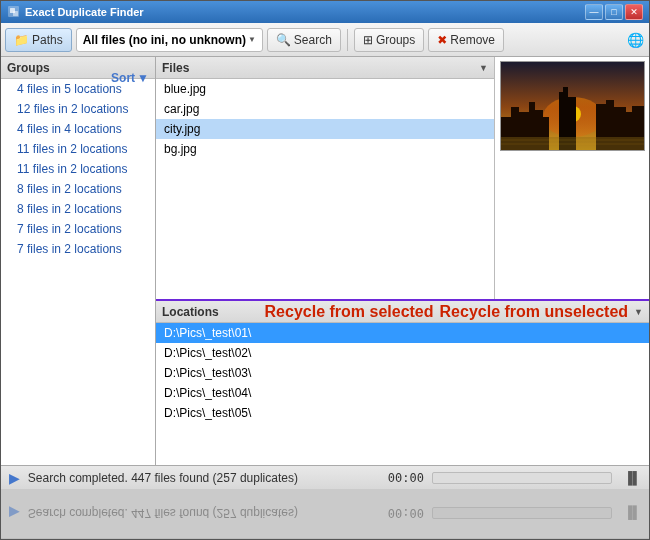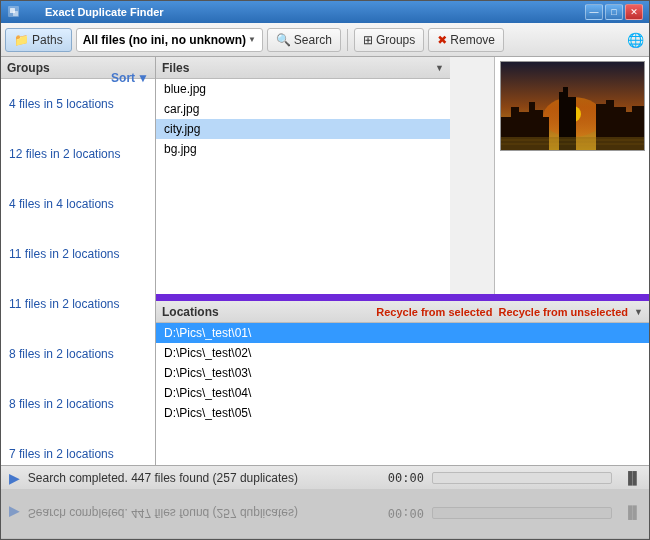--- a/index.html
+++ b/index.html
@@ -10,21 +10,21 @@
     .title-bar {
       background: linear-gradient(to bottom, #4a90d9, #2a6cb5);
       color: white;
       height: 22px;
       display: flex;
       align-items: center;
       padding: 0 6px;
       flex-shrink: 0;
     }
     .title-bar-icon { width: 14px; height: 14px; margin-right: 4px; flex-shrink: 0; }
-    .title-bar-text { flex: 1; font-size: 11px; font-weight: bold; margin-left: 20px; }
+    .title-bar-text { flex: 1; font-size: 11px; font-weight: bold; }
     .title-bar-buttons { display: flex; gap: 2px; }
     .title-btn {
       width: 18px; height: 16px; border: 1px solid rgba(255,255,255,0.4);
       background: linear-gradient(to bottom, #6ab0f0, #3a7cc0);
       color: white; font-size: 9px; display: flex; align-items: center; justify-content: center;
       cursor: pointer; border-radius: 2px;
     }
     .title-btn.close { background: linear-gradient(to bottom, #f06060, #c03030); }
 
     .toolbar {
@@ -79,37 +79,36 @@
       padding: 0 6px;
       font-weight: bold;
       color: #333;
     }
     .sort-btn {
       margin-left: auto; color: #4477cc; cursor: pointer; font-size: 11px;
       display: flex; align-items: center; gap: 2px; margin-top: 20px;
     }
     .group-list { flex: 1; overflow-y: auto; }
     .group-item {
-      padding: 18px 8px; cursor: pointer; color: #2255aa; text-decoration: none;
-      display: block; white-space: nowrap; overflow: hidden; text-overflow: ellipsis;
+      padding: 3px 8px; cursor: pointer; color: #2255aa; text-decoration: none;
+      display: block; white-space: nowrap; overflow: hidden; text-overflow: ellipsis; margin-left: 8px;
     }
     .group-item.highlight { background: #d0e8ff; }
 
     .right-panel {
       flex: 1;
       display: flex;
       flex-direction: column;
       overflow: hidden;
     }
     .files-panel {
       flex: 1;
-      border-bottom: 7px solid #6d28d9;
+      border-bottom: 2px solid #6d28d9;
       display: flex;
       overflow: hidden;
-      gap: 44px;
     }
     .files-list-area {
       flex: 1;
       display: flex;
       flex-direction: column;
     }
     .files-header {
       background: linear-gradient(to bottom, #e8e8e8, #d8d8d8);
       border-bottom: 1px solid #bbb;
       height: 22px;
@@ -154,21 +153,21 @@
       background: linear-gradient(to bottom, #e8e8e8, #d8d8d8);
       border-bottom: 1px solid #bbb;
       height: 22px;
       display: flex;
       align-items: center;
       padding: 0 6px;
       font-weight: bold;
       color: #333;
     }
     .locations-actions { margin-left: auto; display: flex; gap: 6px; align-items: center; }
-    .loc-action-btn { color: #cc2200; cursor: pointer; font-size: 11px; }
+    .loc-action-btn { color: #cc2200; cursor: pointer; font-size: 16px; }
     .loc-action-btn.unselected { color: #cc2200; }
     .loc-list { flex: 1; overflow-y: auto; background: white; }
     .loc-item {
       padding: 3px 8px; cursor: pointer;
     }
     .loc-item.selected { background: #3399ff; color: white; }
 
     .status-bar {
       background: linear-gradient(to bottom, #e8e8e8, #d8d8d8);
       border-top: 1px solid #aaa;

